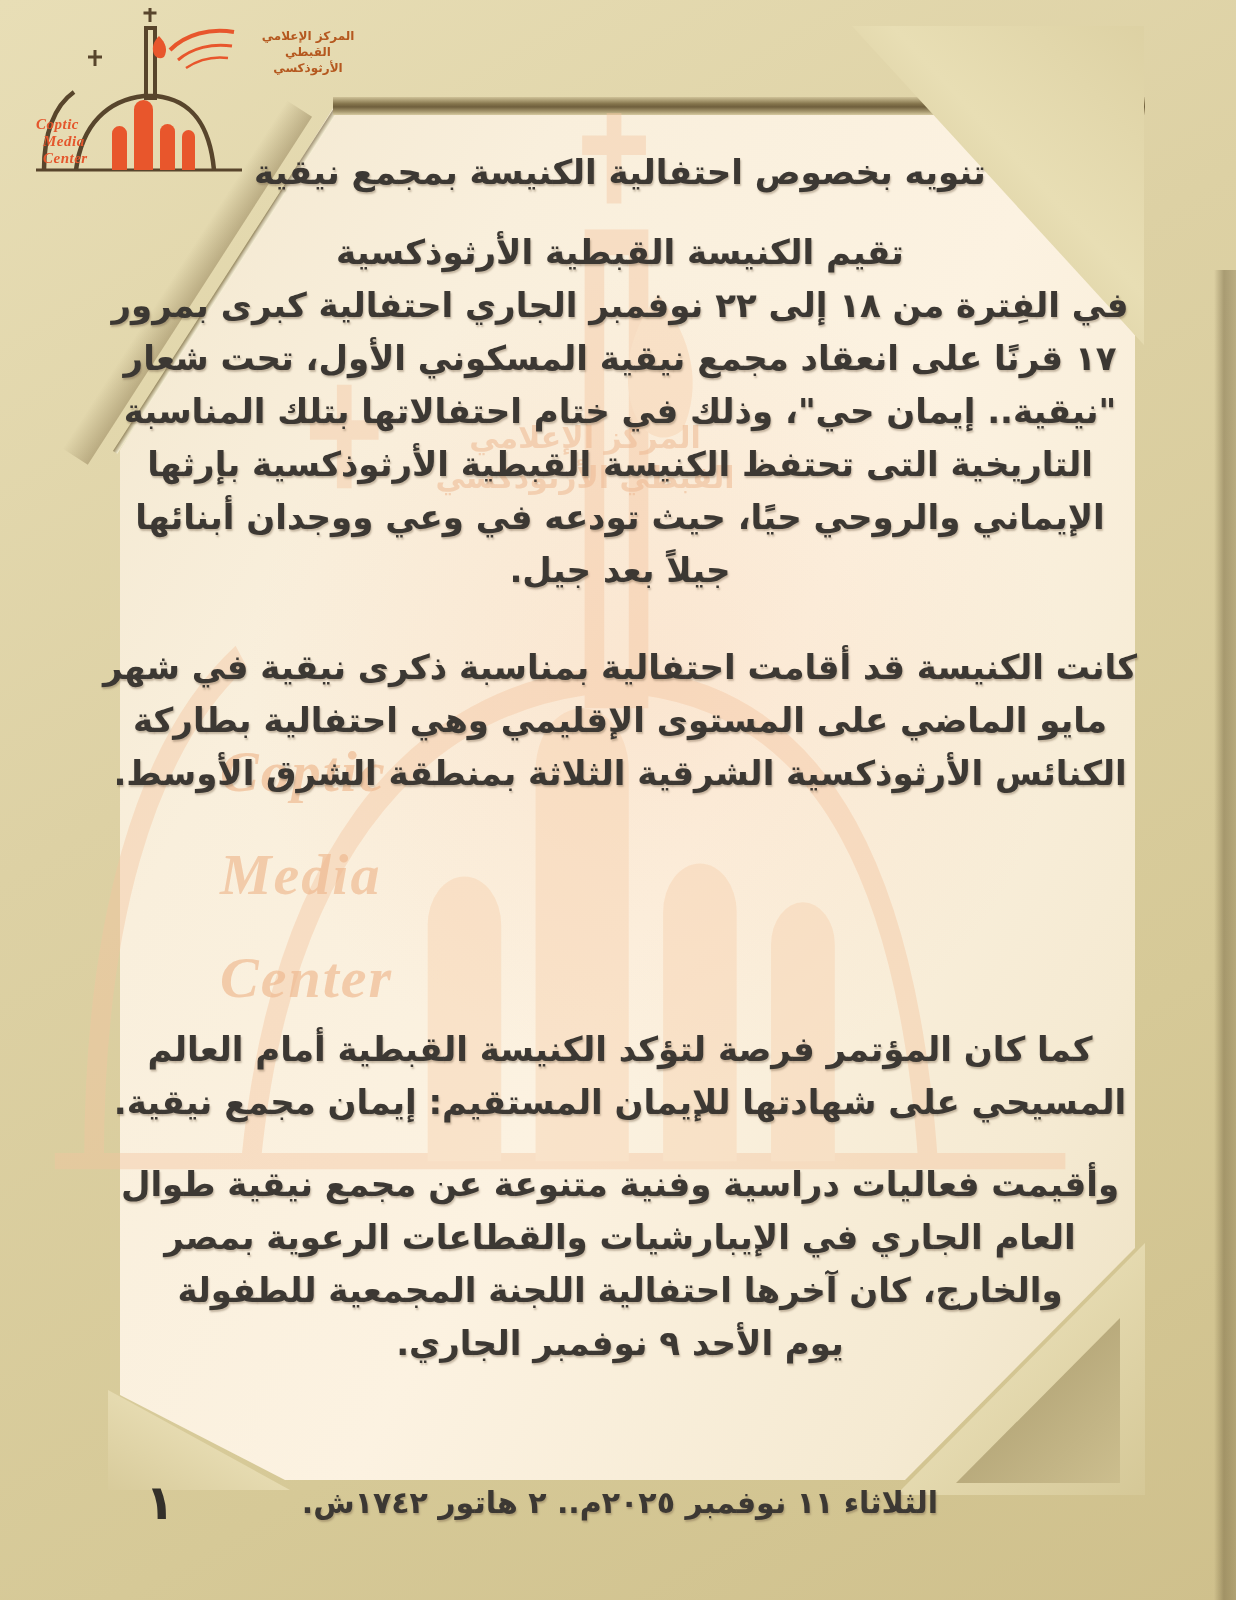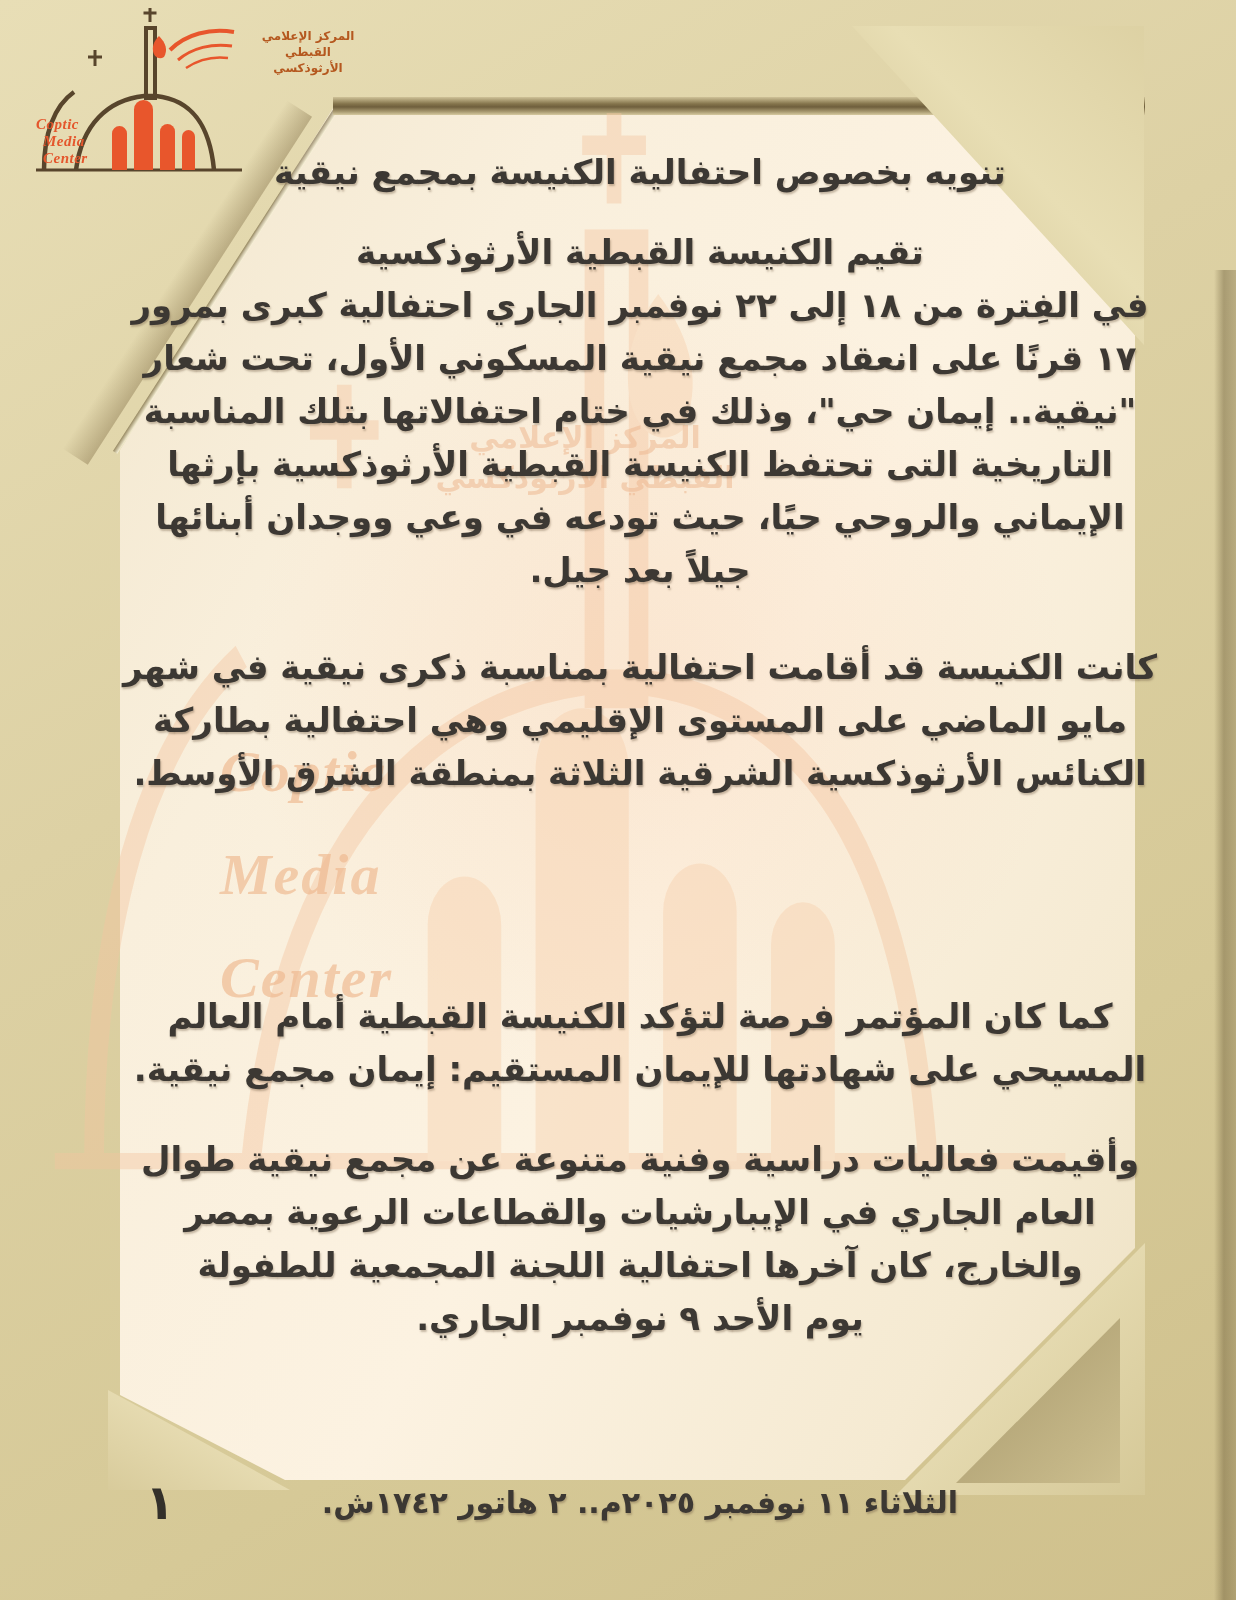--- a/index.html
+++ b/index.html
@@ -53,30 +53,30 @@
     color:#b5581f;font-size:12px;font-weight:bold;line-height:16px;}
   
   .watermark{position:absolute;left:45px;top:100px;width:1100px;height:1200px;pointer-events:none;}
   .watermark svg{position:absolute;left:0;top:0;opacity:.42;}
   .wm-en{position:absolute;left:175px;top:620px;opacity:.65;color:#efb88e;
     font-family:"Liberation Serif",serif;font-style:italic;font-weight:bold;
     font-size:58px;line-height:103px;letter-spacing:2px;}
   .wm-ar{position:absolute;left:380px;top:318px;width:320px;text-align:center;opacity:.55;
     color:#eeb992;font-size:30px;font-weight:bold;line-height:40px;}
   
-  .text-layer{position:absolute;left:95px;top:0;width:1050px;height:1600px;margin-left:20px;}
+  .text-layer{position:absolute;left:95px;top:0;width:1050px;height:1600px;}
   .para{position:absolute;left:0;right:0;text-align:center;white-space:pre-line;
     font-weight:bold;font-size:34px;line-height:53px;color:#3c3833;
     text-shadow:1px 2px 2px rgba(110,90,65,.38);}
   .t-title{top:146px;}
   .t-p0{top:226px;}
   .t-p1{top:641px;}
   .t-p2{top:806px;}
-  .t-p3{top:990px;}
-  .t-p4{top:1133px;}
+  .t-p3{top:1023px;}
+  .t-p4{top:1158px;}
   .t-date{top:1476px;font-size:30px;}
   .page-num{position:absolute;left:120px;top:1474px;width:80px;text-align:center;
     font-size:48px;font-weight:bold;color:#33302a;}
 </style>
 </head>
 <body>
 
 <div class="canvas">
 
   <div class="paper"></div>

